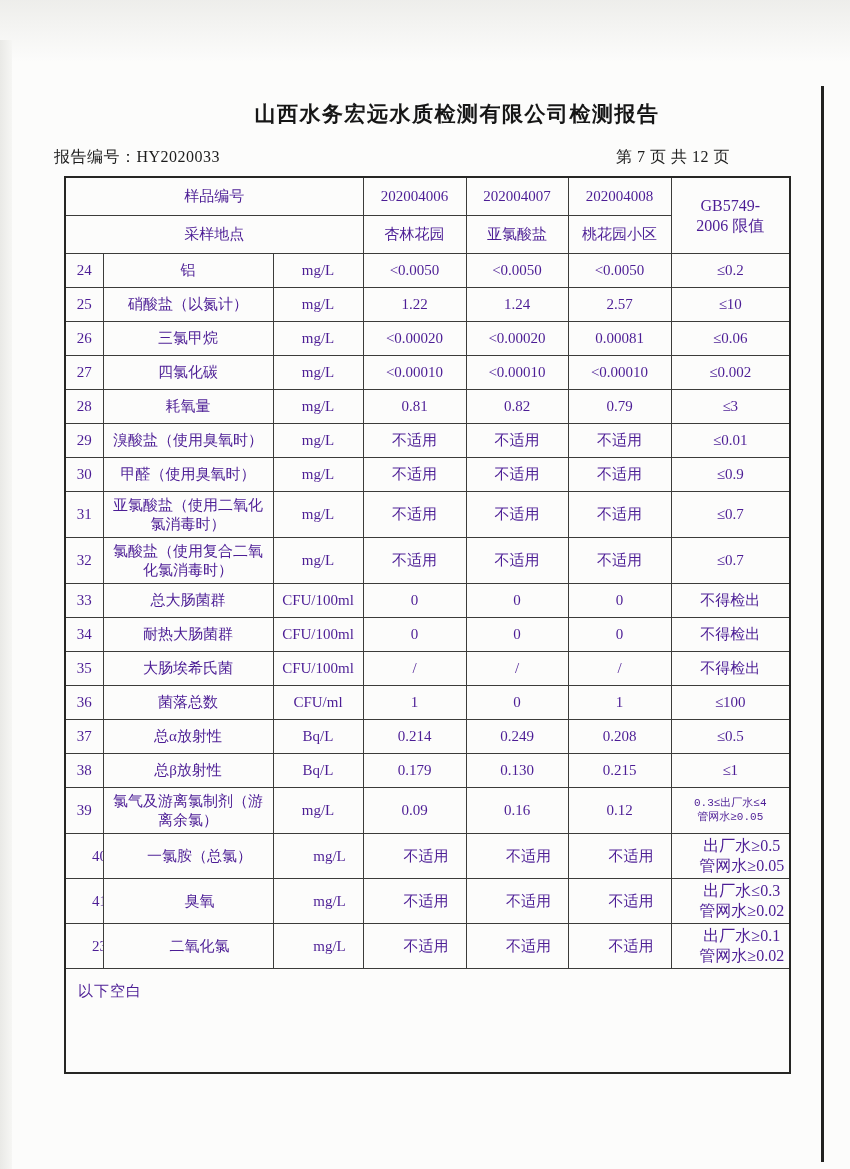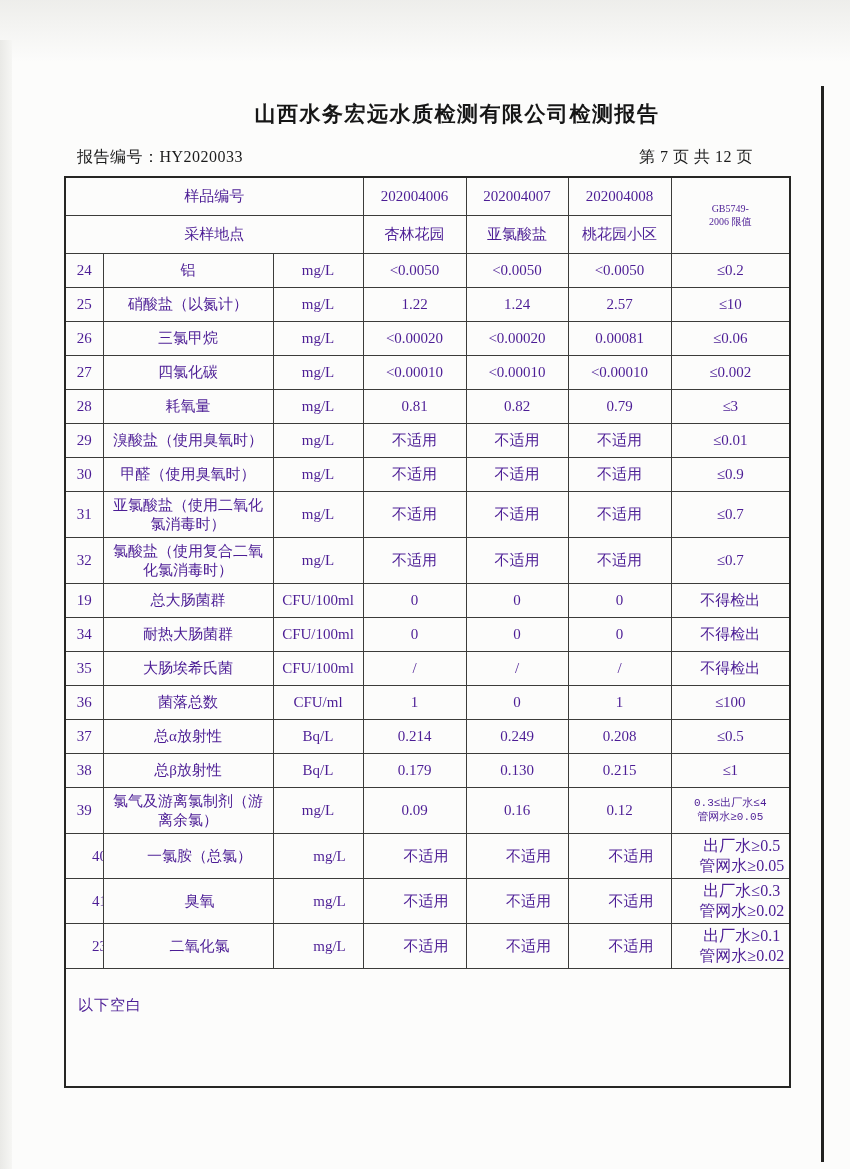--- a/index.html
+++ b/index.html
@@ -32,21 +32,21 @@
   }
   .doc-title {
     position: absolute; top: 100px; left: 0; width: 850px;
     text-align: center;
     font-family: Liberation Serif, serif;
     font-weight: bold; font-size: 21px; letter-spacing: 1.5px;
     color: #161616;
     padding-left: 32px;
   }
   .meta-row {
-    position: absolute; top: 147px; left: 77px; width: 676px;
+    position: absolute; top: 147px; left: 54px; width: 676px;
     display: flex; justify-content: space-between; align-items: baseline;
     font-size: 16px; letter-spacing: .5px;
   }
   table.report {
     position: absolute; top: 176px; left: 64px;
     width: 725px;
     border-collapse: collapse;
     table-layout: fixed;
     font-size: 15px;
     color: #4c1d95;
@@ -60,25 +60,25 @@
     line-height: 1.25;
   }
   table.report { border: 2.5px solid #262624; }
   tr.hdr td { height: 33px; }
   tr.r td   { height: 29px; }
   tr.r-tall td { height: 41px; }
   tr.r-med td  { height: 38px; padding-left: 26px; }
   td.c-name { text-align: left; padding-left: 10px; padding-right: 6px; }
   td.c-limit2 { font-size: 16px; white-space: pre-line; line-height: 1.35; padding-left:1px; padding-right:1px; }
   td.c-limit2.small { font-size: 11px; font-family: Liberation Mono, monospace; }
-  td.c-limithdr { line-height: 2.1; font-size: 10px; }
+  td.c-limithdr { line-height: 2.1; font-size: 16px; }
   tr.r-blank td {
     height: 90px;
     text-align: left; vertical-align: top;
-    padding: 27px 0 0 12px;
+    padding: 13px 0 0 12px;
     font-size: 15px; letter-spacing: 1px;
   }
 </style>
 </head>
 <body>
 
 <div class="page">
   <div class="top-texture"></div>
   <div class="edge-left"></div>
   <div class="edge-right-line"></div>
@@ -193,21 +193,21 @@
       <tr class="r-tall">
         <td>32</td>
         <td class="c-name">氯酸盐（使用复合二氧化氯消毒时）</td>
         <td>mg/L</td>
         <td>不适用</td>
         <td>不适用</td>
         <td>不适用</td>
         <td>≤0.7</td>
       </tr>
       <tr class="r">
-        <td>19</td>
+        <td>33</td>
         <td class="c-name">总大肠菌群</td>
         <td>CFU/100ml</td>
         <td>0</td>
         <td>0</td>
         <td>0</td>
         <td>不得检出</td>
       </tr>
       <tr class="r">
         <td>34</td>
         <td class="c-name">耐热大肠菌群</td>

